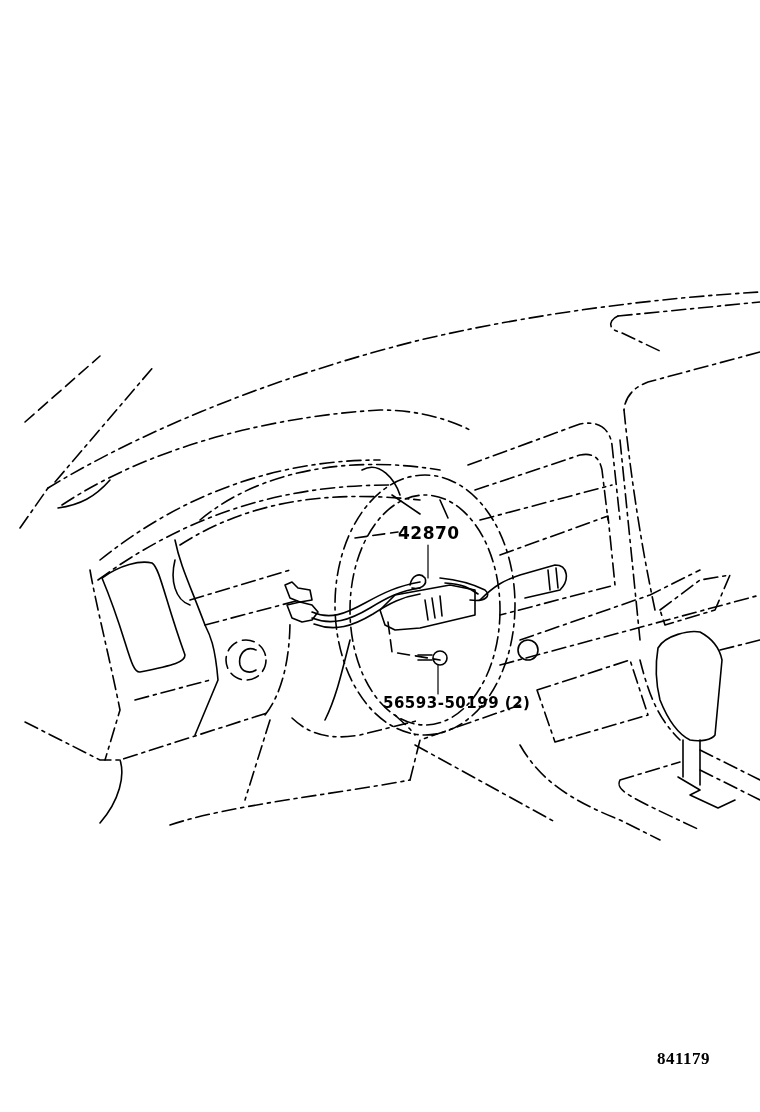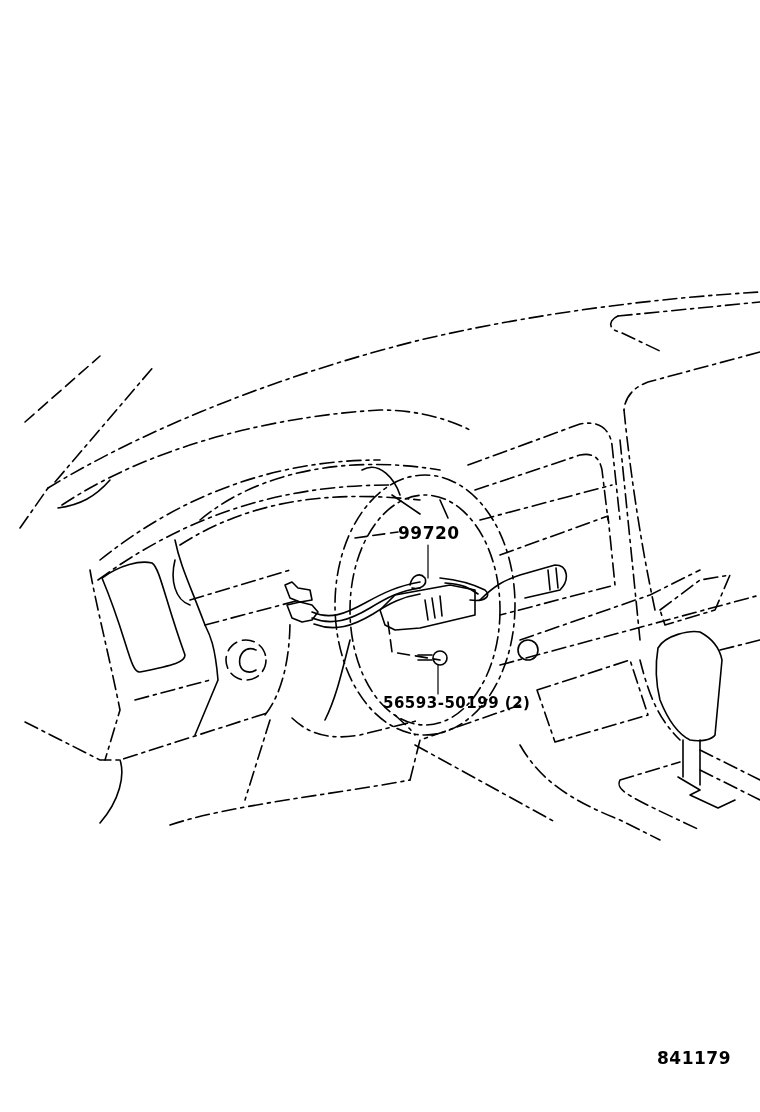--- a/index.html
+++ b/index.html
@@ -7,21 +7,21 @@
          font-family: "DejaVu Sans", sans-serif; }
   #canvas { position: absolute; left: 0; top: 0; width: 760px; height: 1112px; }
   .ln { fill: none; stroke: #000; stroke-width: 1.6; stroke-linecap: round; stroke-linejoin: round; }
   .dash { stroke-dasharray: 14 5 3 5; }
   .dsh { stroke-dasharray: 12 6; }
   .thin { stroke-width: 1.2; }
   .label { position: absolute; color: #000; font-family: "DejaVu Sans", sans-serif;
            font-weight: bold; letter-spacing: 0.5px; white-space: nowrap; line-height: 1; }
   #lbl-84630 { left: 398px; top: 525px; font-size: 17px; }
   #lbl-bolt { left: 383px; top: 696px; font-size: 15px; }
-  #lbl-fig { left: 657px; top: 1050px; font-size: 17px; }
+  #lbl-fig { left: 657px; top: 1050px; font-size: 17px; font-family: Liberation Serif, serif; }
 </style>
 </head>
 <body>
 
 <svg id="canvas" viewBox="0 0 760 1112" xmlns="http://www.w3.org/2000/svg">
 
   <g>
     <path class="ln dash" d="M48 488 C160 420 300 370 420 340 C540 312 660 298 760 292"></path>
     <path class="ln dash" d="M62 505 C160 440 290 415 380 410 C420 410 450 420 470 430"></path>
     <path class="ln dsh" d="M25 422 L100 356"></path>
@@ -117,15 +117,15 @@
     <path class="ln dash" d="M620 780 L680 762 M620 780 C615 790 625 795 700 830"></path>
     <path class="ln" d="M678 777 L700 790 L690 795 L718 808 L735 800"></path>
     <path class="ln dash" d="M700 750 L760 780 M700 770 L760 800"></path>
     <path class="ln dash" d="M520 745 C540 780 570 800 620 820 L660 840"></path>
     <path class="ln dash" d="M415 745 L555 822"></path>
     <path class="ln dash" d="M640 660 C650 700 660 720 680 740"></path>
     <path class="ln dash" d="M720 650 L760 640"></path>
   </g>
 </svg>
 
-<div class="label" id="lbl-84630">99720</div>
+<div class="label" id="lbl-84630">42870</div>
 <div class="label" id="lbl-bolt">56593-50199 (2)</div>
 <div class="label" id="lbl-fig">841179</div>
 
 </body></html>

